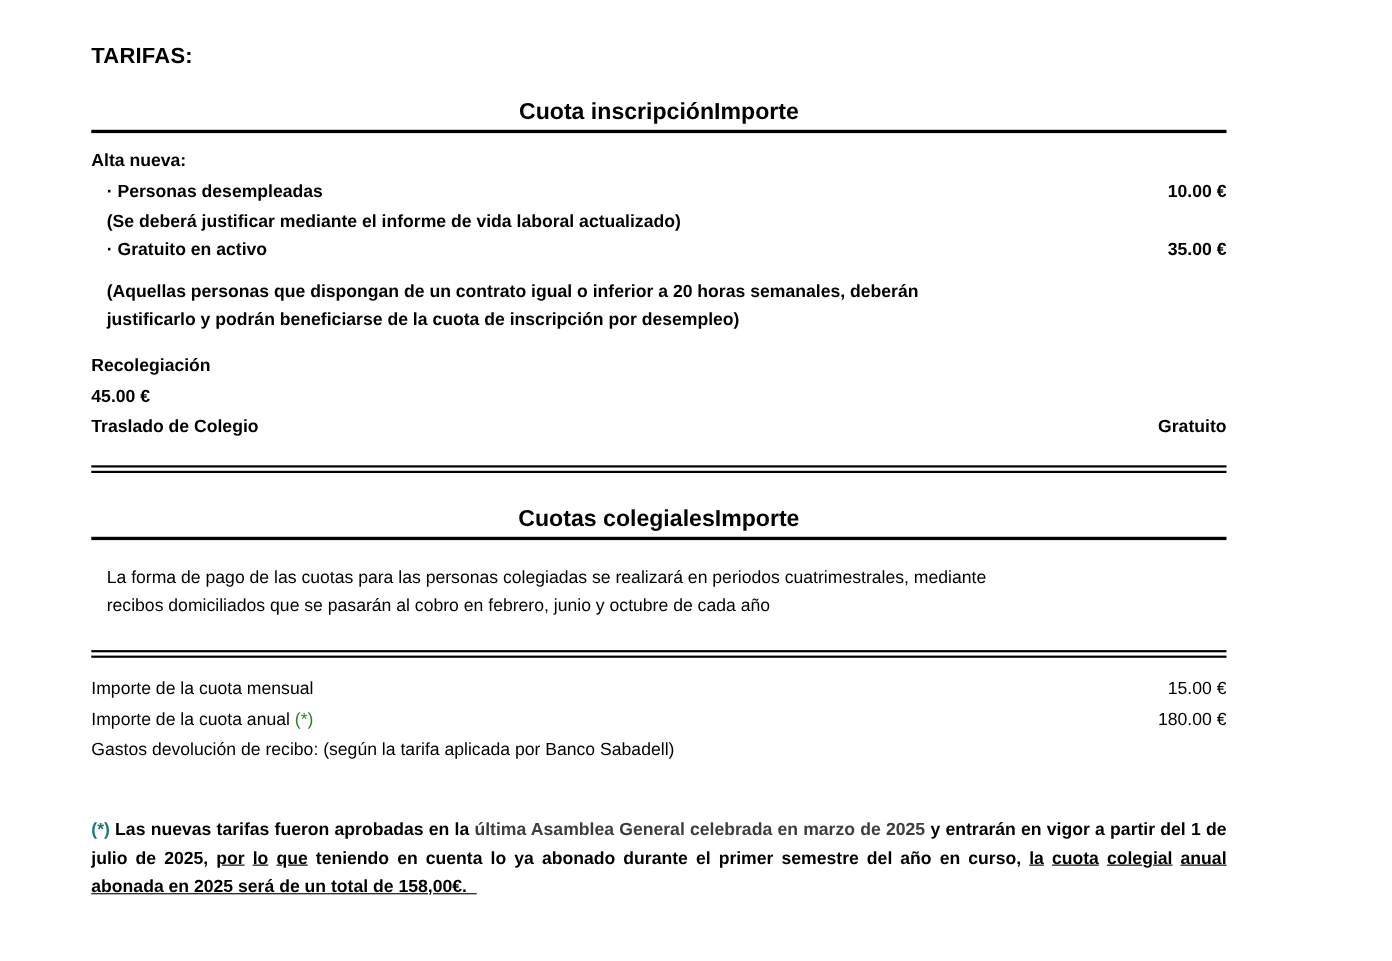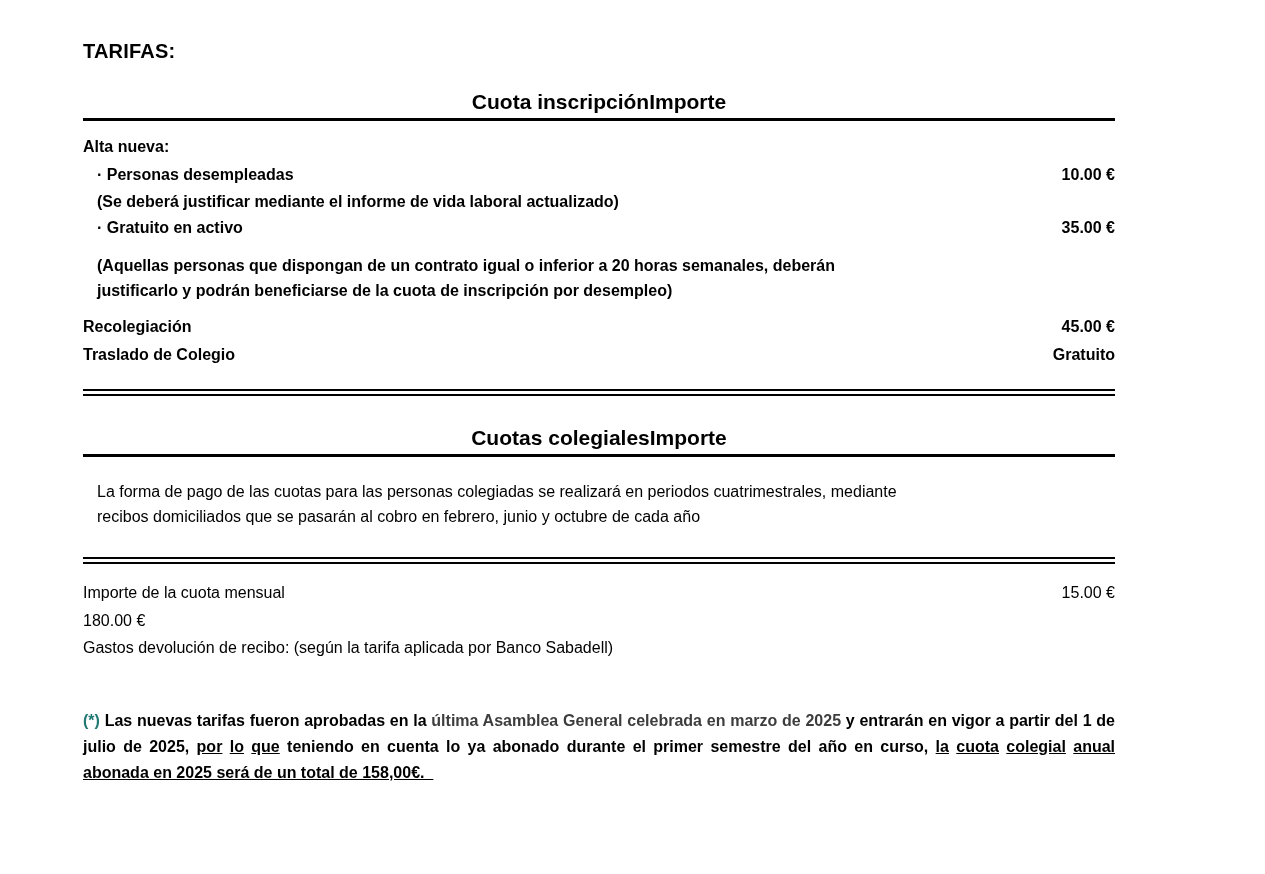--- a/index.html
+++ b/index.html
@@ -45,21 +45,21 @@
     font-size: 16px;
     line-height: 25px;
     font-weight: 700;
   }
   .note-inline { padding-left: 14px; }
   .note-block {
     margin: 11px 0 9px 0;
     padding-left: 14px;
     max-width: 775px;
   }
-  .gap-top { margin-top: 10px; }
+  .gap-top { margin-top: 16px; flex-direction: column; }
   .double-rule {
     border-top: 2px solid #000;
     border-bottom: 2px solid #000;
     height: 3px;
   }
   .dr-1 { margin-top: 20px; }
   .dr-2 { margin-top: 28px; }
   .payment-note {
     margin: 22px 0 0 14px;
     max-width: 810px;
@@ -133,20 +133,21 @@
 
   <div class="double-rule dr-2"></div>
 
   <div class="resumen">
     <div class="row">
       <span class="label">Importe de la cuota mensual</span>
       <span class="value">15.00 €</span>
     </div>
 
     <div class="row">
+      <span class="label"><span>Importe de la cuota anual </span><span style="color: rgb(46, 125, 50);">(*)</span></span>
       <span class="value">180.00 €</span>
     </div>
 
     <div class="row">
       <span class="label">Gastos devolución de recibo: (según la tarifa aplicada por Banco Sabadell)</span>
     </div>
   </div>
 
   <div class="footnote"><span style="color: rgb(31, 120, 114);">(*)</span><span> Las nuevas tarifas fueron aprobadas en la </span><span style="color: rgb(61, 61, 61);">última Asamblea General celebrada en marzo de 2025</span><span> y entrarán en vigor a partir del 1 de julio de 2025, </span><span class="u">por</span><span> </span><span class="u">lo</span><span> </span><span class="u">que</span><span> teniendo en cuenta lo ya abonado durante el primer semestre del año en curso, </span><span class="u">la</span><span> </span><span class="u">cuota</span><span> </span><span class="u">colegial</span><span> </span><span class="u">anual</span><span> </span><span class="u">abonada en 2025 será de un total de 158,00€. &nbsp;</span></div>
 

